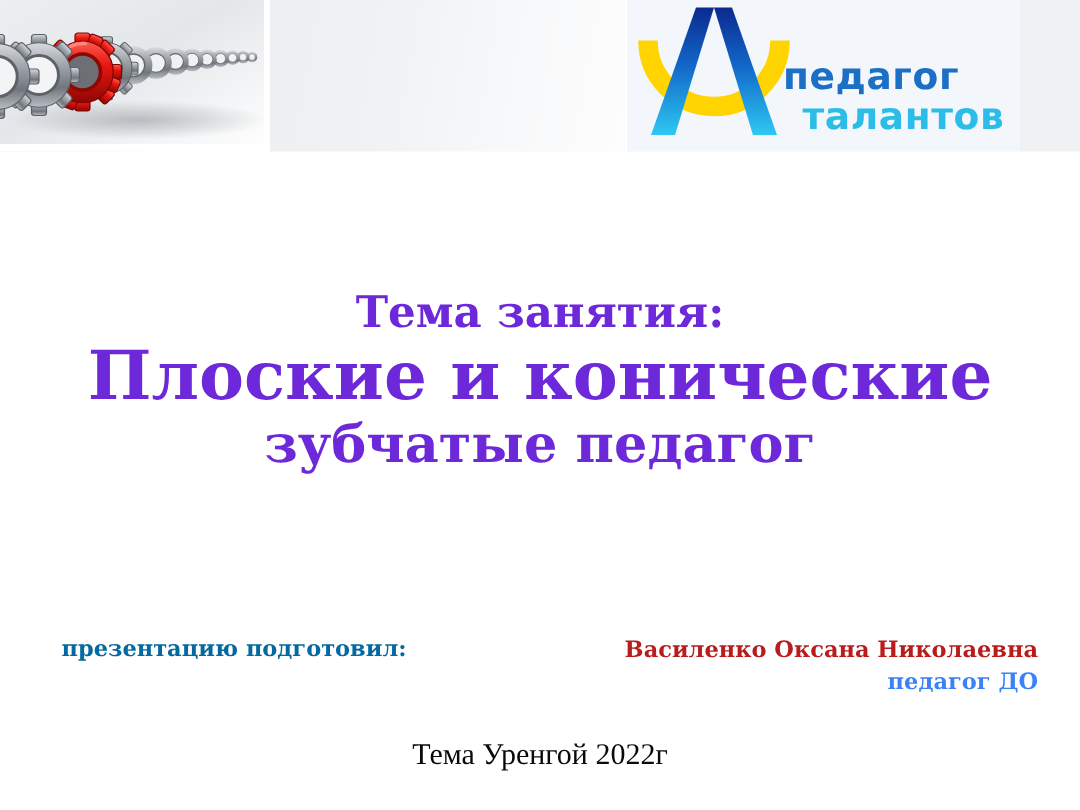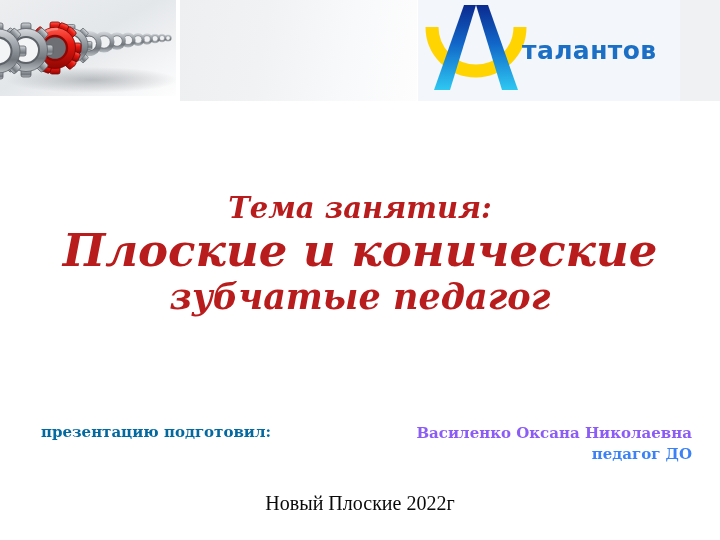--- a/index.html
+++ b/index.html
@@ -76,23 +76,22 @@
     margin-top:2px;
     padding-left:13px;
   }
 
   
   .title-block {
     position:absolute;
     left:0; top:188px;
     width:720px;
     text-align:center;
-    color:#b91c1c;
+    color:#6d28d9;
     font-family:"DejaVu Serif", serif;
-    font-style:italic;
     font-weight:700;
   }
   .title-line-1 { font-size:29px; line-height:40px; }
   .title-line-2 { font-size:45px; line-height:46px; }
   .title-line-3 { font-size:35px; line-height:46px; }
 
   
   .author-row {
     position:absolute;
     left:0; top:423px;
@@ -111,21 +110,21 @@
   .author-name-wrap {
     position:absolute;
     right:28px; top:0;
     text-align:right;
   }
   .author-name {
     display:block;
     font-family:"DejaVu Serif", serif;
     font-weight:700;
     font-size:15px;
-    color:#8b5cf6;
+    color:#b91c1c;
     line-height:21px;
     white-space:nowrap;
   }
   .author-role {
     display:block;
     font-family:"DejaVu Serif", serif;
     font-weight:700;
     font-size:15px;
     color:#3b82f6;
     line-height:21px;
@@ -304,33 +303,34 @@
           <stop offset="100%" stop-color="#2ec8f2"></stop>
         </linearGradient>
       </defs>
 
       <path d="M 10 25 A 44 44 0 0 0 98 25" fill="none" stroke="#ffd400" stroke-width="13" stroke-linecap="butt"></path>
 
       <path d="M 54 3 L 66 3 L 96 88 L 80 88 Z" fill="url(#letterGrad)"></path>
       <path d="M 54 3 L 42 3 L 12 88 L 28 88 Z" fill="url(#letterGrad)"></path>
     </svg>
     <div class="logo-words">
-      <span class="logo-word-1">талантов</span>
+      <span class="logo-word-1">педагог</span>
+      <span class="logo-word-2">талантов</span>
     </div>
   </div>
   <div class="logo-tail"></div>
 </div>
 
 <div class="title-block">
   <div class="title-line-1">Тема занятия:</div>
   <div class="title-line-2">Плоские и конические</div>
   <div class="title-line-3">зубчатые педагог</div>
 </div>
 
 <div class="author-row">
   <div class="author-label">презентацию подготовил:</div>
   <div class="author-name-wrap">
     <span class="author-name">Василенко Оксана Николаевна</span>
     <span class="author-role">педагог ДО</span>
   </div>
 </div>
 
-<div class="footer-place">Новый Плоские 2022г</div>
+<div class="footer-place">Тема Уренгой 2022г</div>
 
 </body></html>

